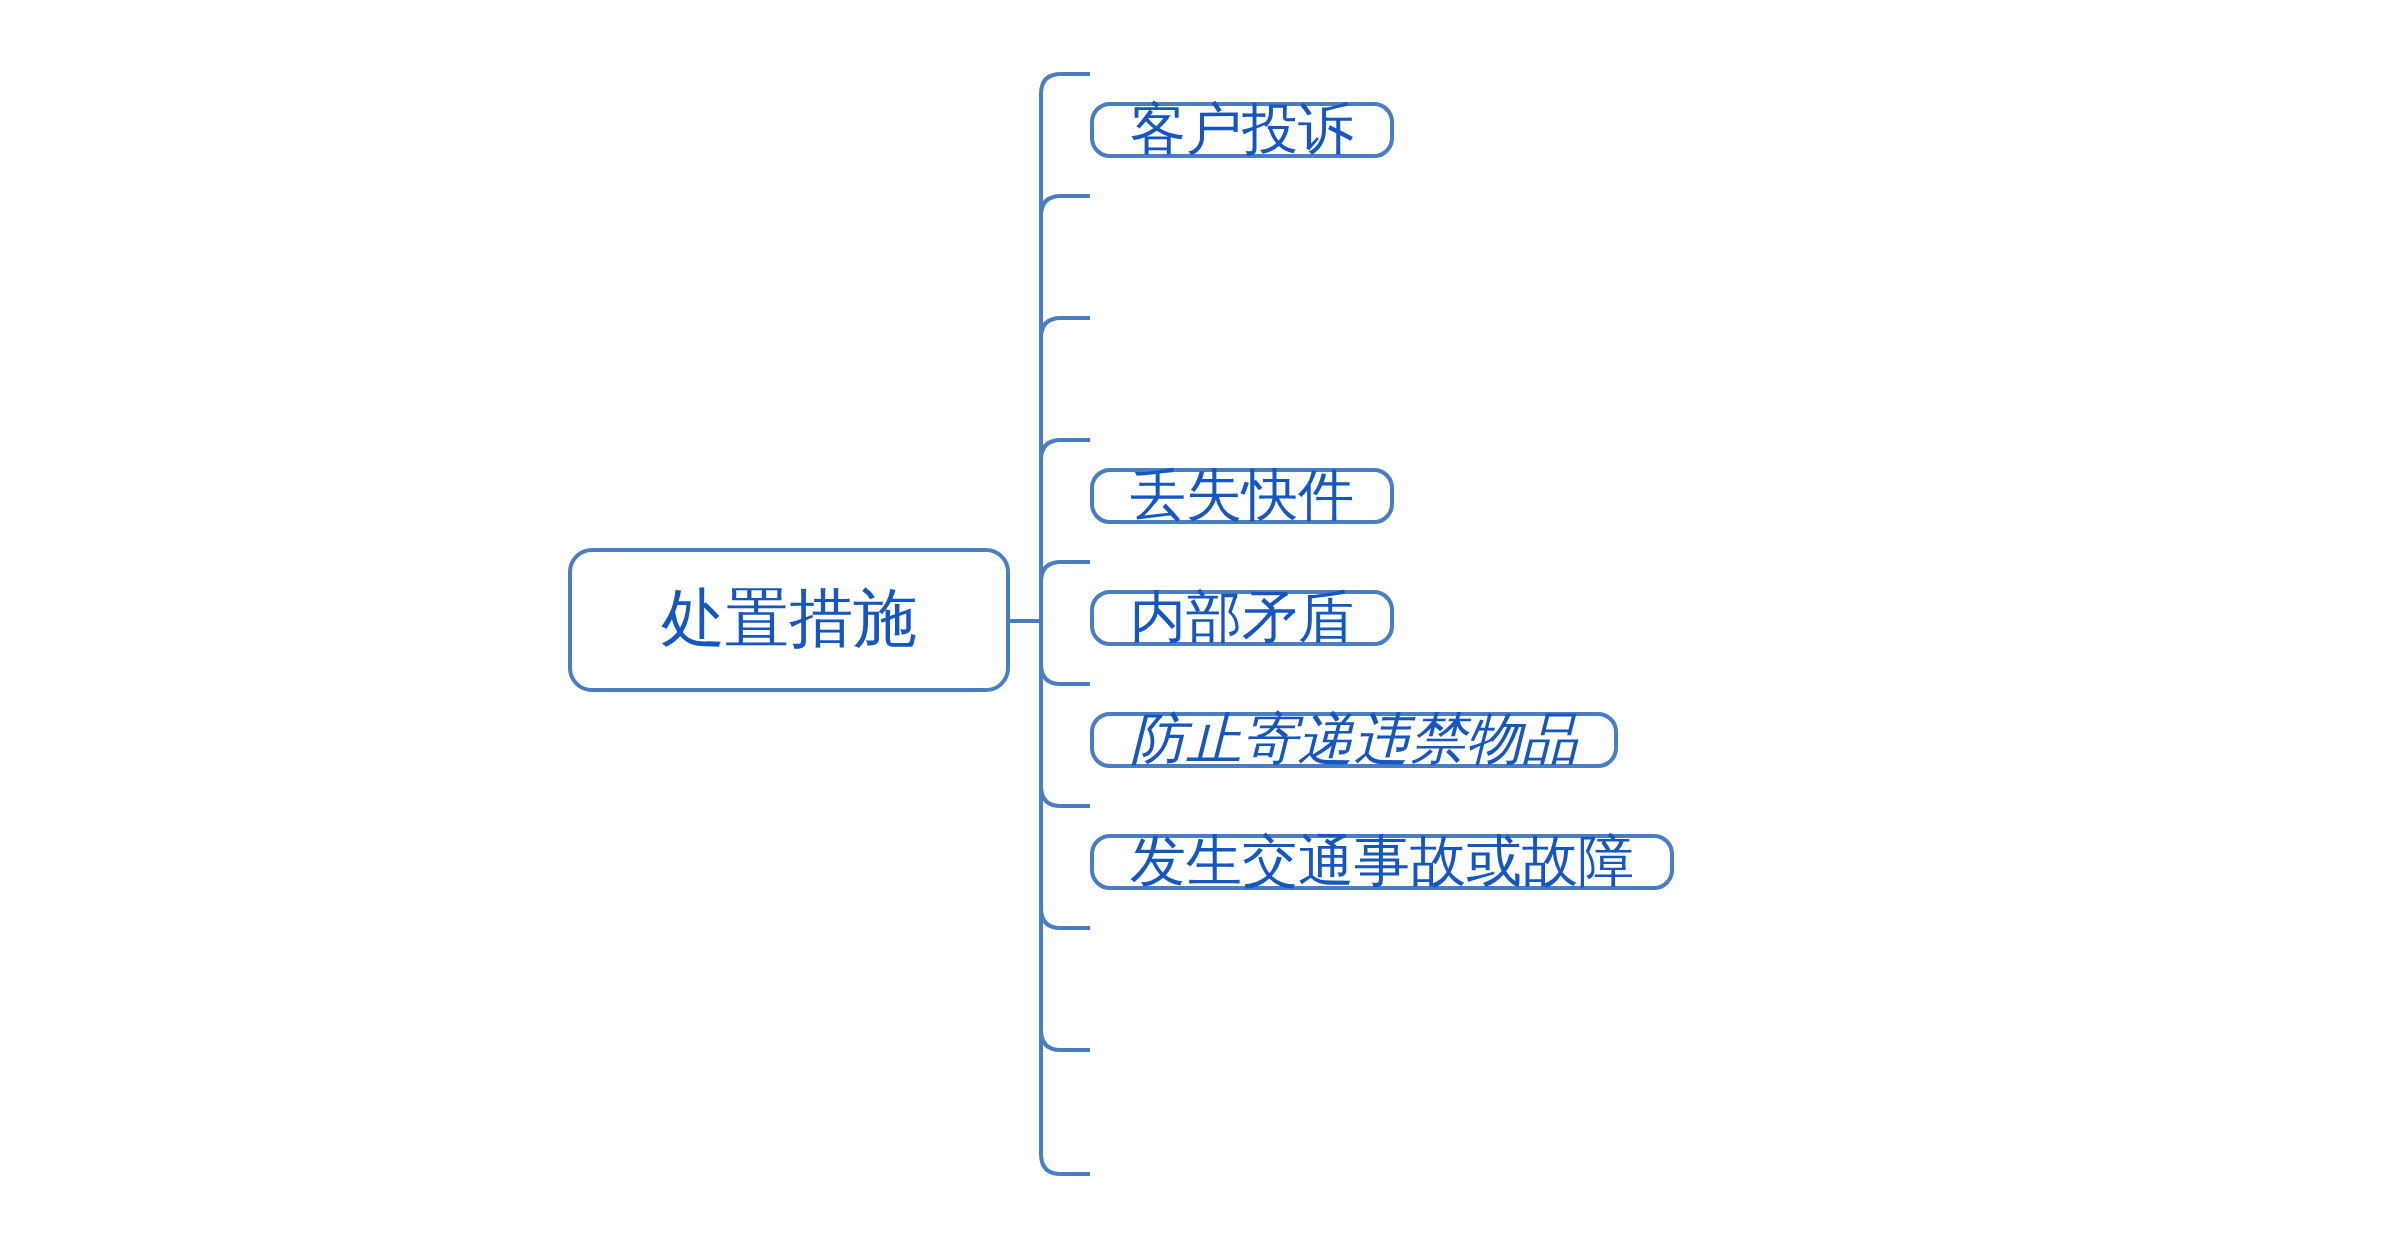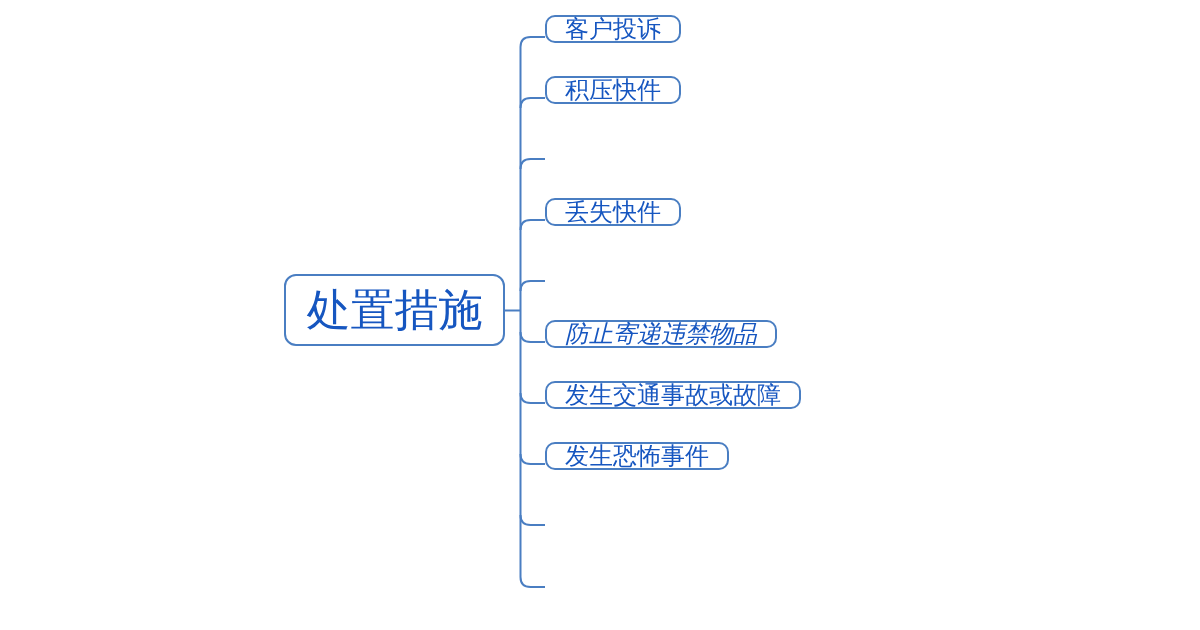--- a/index.html
+++ b/index.html
@@ -37,28 +37,29 @@
     color: var(--text);
     display: flex;
     align-items: center;
     white-space: nowrap;
   }
   .root-node {
     left: 284px; top: 274px;
     width: 221px; height: 72px;
     border-radius: 12px;
     justify-content: center;
-    font-size: 44px;
+    font-size: 32px;
   }
   .child-node {
     left: 545px;
     height: 28px;
     border-radius: 10px;
     padding: 0 18px;
-    font-size: 24px;
+    font-size: 28px;
+    margin-top: 36px;
   }
   .cn-0 { top: 15px; }
   .cn-1 { top: 76px; }
   .cn-2 { top: 137px; }
   .cn-3 { top: 198px; justify-content: center; }
   .cn-4 { top: 259px; }
   .cn-5 { top: 320px; font-style: italic; }
   .cn-6 { top: 381px; text-align: center; }
   .cn-7 { top: 442px; }
   .cn-8 { top: 503px; }
@@ -84,29 +85,26 @@
     <path d="M520.5 577 Q520.5 587 530.5 587 H545"></path>
   </svg>
 
   <div class="node root-node">
     <span>处置措施</span>
   </div>
 
   <div class="node child-node cn-0">
     <span>客户投诉</span>
   </div>
-  <div class="node child-node cn-1">
-    <span>积压快件</span>
-  </div>
   <div class="node child-node cn-3">
     <span>丢失快件</span>
+  </div>
+  <div class="node child-node cn-4">
+    <span>内部矛盾</span>
   </div>
   <div class="node child-node cn-5">
     <span>防止寄递违禁物品</span>
   </div>
   <div class="node child-node cn-6">
     <span>发生交通事故或故障</span>
   </div>
-  <div class="node child-node cn-7">
-    <span>发生恐怖事件</span>
-  </div>
 
 </div>
 
 </body></html>

